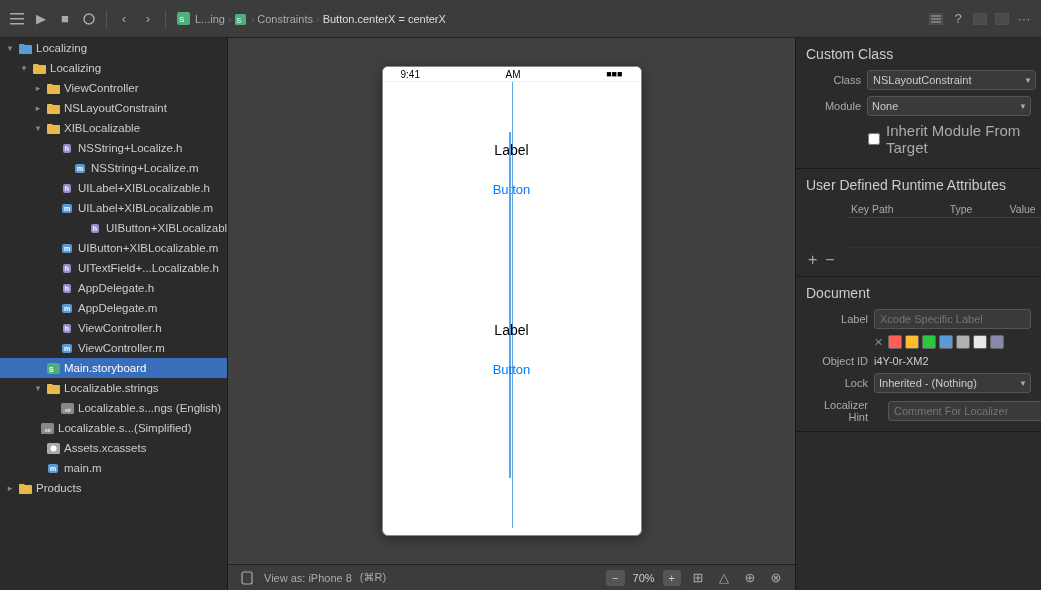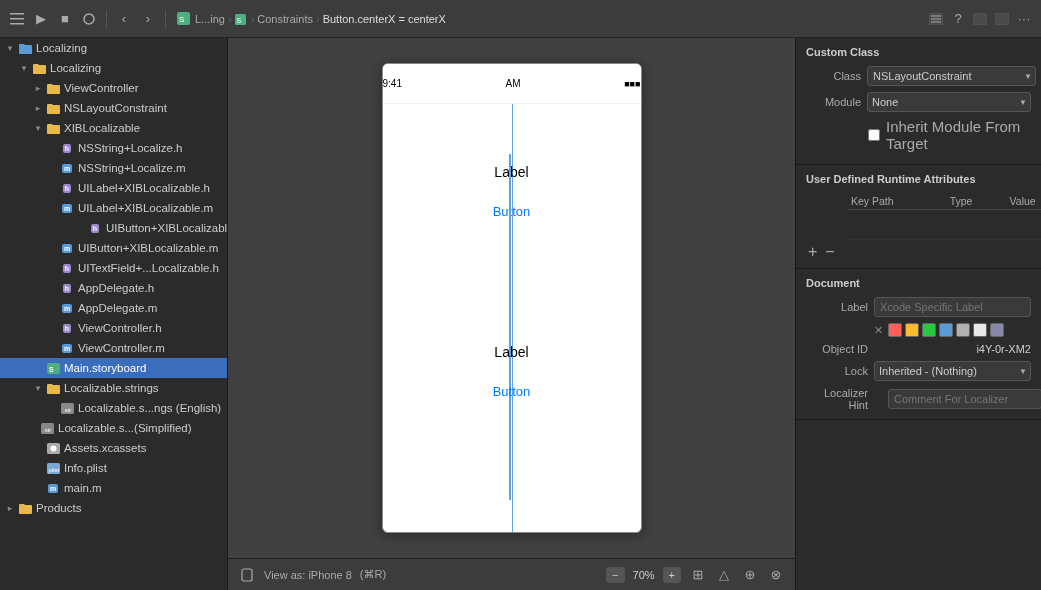--- a/index.html
+++ b/index.html
@@ -87,36 +87,36 @@
       border: 1px solid #888;
       border-radius: 6px;
       width: 260px;
       height: 470px;
       position: relative;
       overflow: hidden;
       box-shadow: 0 2px 12px rgba(0,0,0,0.4);
     }
     .phone-status-bar {
       background: #fff;
-      height: 40px;
+      height: 15px;
       display: flex;
       align-items: center;
       justify-content: space-between;
-      padding: 0 0;
+      padding: 0 18px;
       font-size: 10px;
       color: #000;
       border-bottom: 1px solid #f0f0f0;
     }
     .phone-content {
       flex: 1;
       position: relative;
       height: calc(100% - 22px);
     }
     .canvas-bottom-bar {
-      height: 32px;
+      height: 26px;
       background: #3c3c3c;
       border-top: 1px solid #222;
       display: flex;
       align-items: center;
       padding: 0 10px;
       gap: 8px;
       font-size: 11px;
       color: #aaa;
       flex-shrink: 0;
     }
@@ -131,22 +131,22 @@
       display: flex;
       flex-direction: column;
       overflow-y: auto;
       flex-shrink: 0;
     }
     .panel-section {
       border-bottom: 1px solid #1a1a1a;
       padding: 8px 10px;
     }
     .panel-title {
-      font-size: 11px;
-      font-weight: 700;
+      font-size: 14px;
+      font-weight: 400;
       color: #ccc;
       margin-bottom: 8px;
     }
     .form-row {
       display: flex;
       align-items: center;
       margin-bottom: 6px;
       gap: 6px;
     }
     .form-label {
@@ -266,21 +266,20 @@
       height: 14px;
       border-radius: 2px;
       border: 1px solid #666;
       cursor: pointer;
     }
     .object-id-row {
       display: flex;
       align-items: center;
       margin-bottom: 6px;
       gap: 6px;
-      justify-content: space-between;
     }
     .obj-label { font-size: 11px; color: #aaa; min-width: 62px; text-align: right; }
     .obj-value { font-size: 11px; color: #ccc; }
     .lock-row {
       display: flex;
       align-items: center;
       margin-bottom: 6px;
       gap: 6px;
     }
     .localizer-row {
@@ -423,21 +422,21 @@
     </div>
 
     <div class="tree-item" style="padding-left:46px">
       <span class="tree-arrow leaf"></span>
       <span class="tree-icon">
           <span class="icon-h">h</span>
         </span>
       <span>NSString+Localize.h</span>
     </div>
 
-    <div class="tree-item" style="padding-left:46px">
+    <div class="tree-item" style="padding-left:59px">
       <span class="tree-arrow leaf"></span>
       <span class="tree-icon">
           <span class="icon-m">m</span>
         </span>
       <span>NSString+Localize.m</span>
     </div>
 
     <div class="tree-item" style="padding-left:46px">
       <span class="tree-arrow leaf"></span>
       <span class="tree-icon">
@@ -559,30 +558,20 @@
       <span class="tree-icon">
         <svg width="13" height="11" viewBox="0 0 13 11">
             <rect width="13" height="11" rx="1.5" fill="#aaa"></rect>
             <circle cx="6.5" cy="5.5" r="3" fill="#fff"></circle>
           </svg>
       </span>
       <span>Assets.xcassets</span>
     </div>
 
 
-    <div class="tree-item" style="padding-left:32px">
-      <span class="tree-arrow leaf"></span>
-      <span class="tree-icon">
-        <svg width="13" height="11" viewBox="0 0 13 11">
-            <rect width="13" height="11" rx="1.5" fill="#7ba7d4"></rect>
-            <text x="1.5" y="8.5" font-size="6" fill="white">plist</text>
-          </svg>
-      </span>
-      <span>Info.plist</span>
-    </div>
 
     <div class="tree-item" style="padding-left:32px">
       <span class="tree-arrow leaf"></span>
       <span class="tree-icon">
           <span class="icon-m">m</span>
         </span>
       <span>main.m</span>
     </div>
 
     <div class="tree-item" style="">

